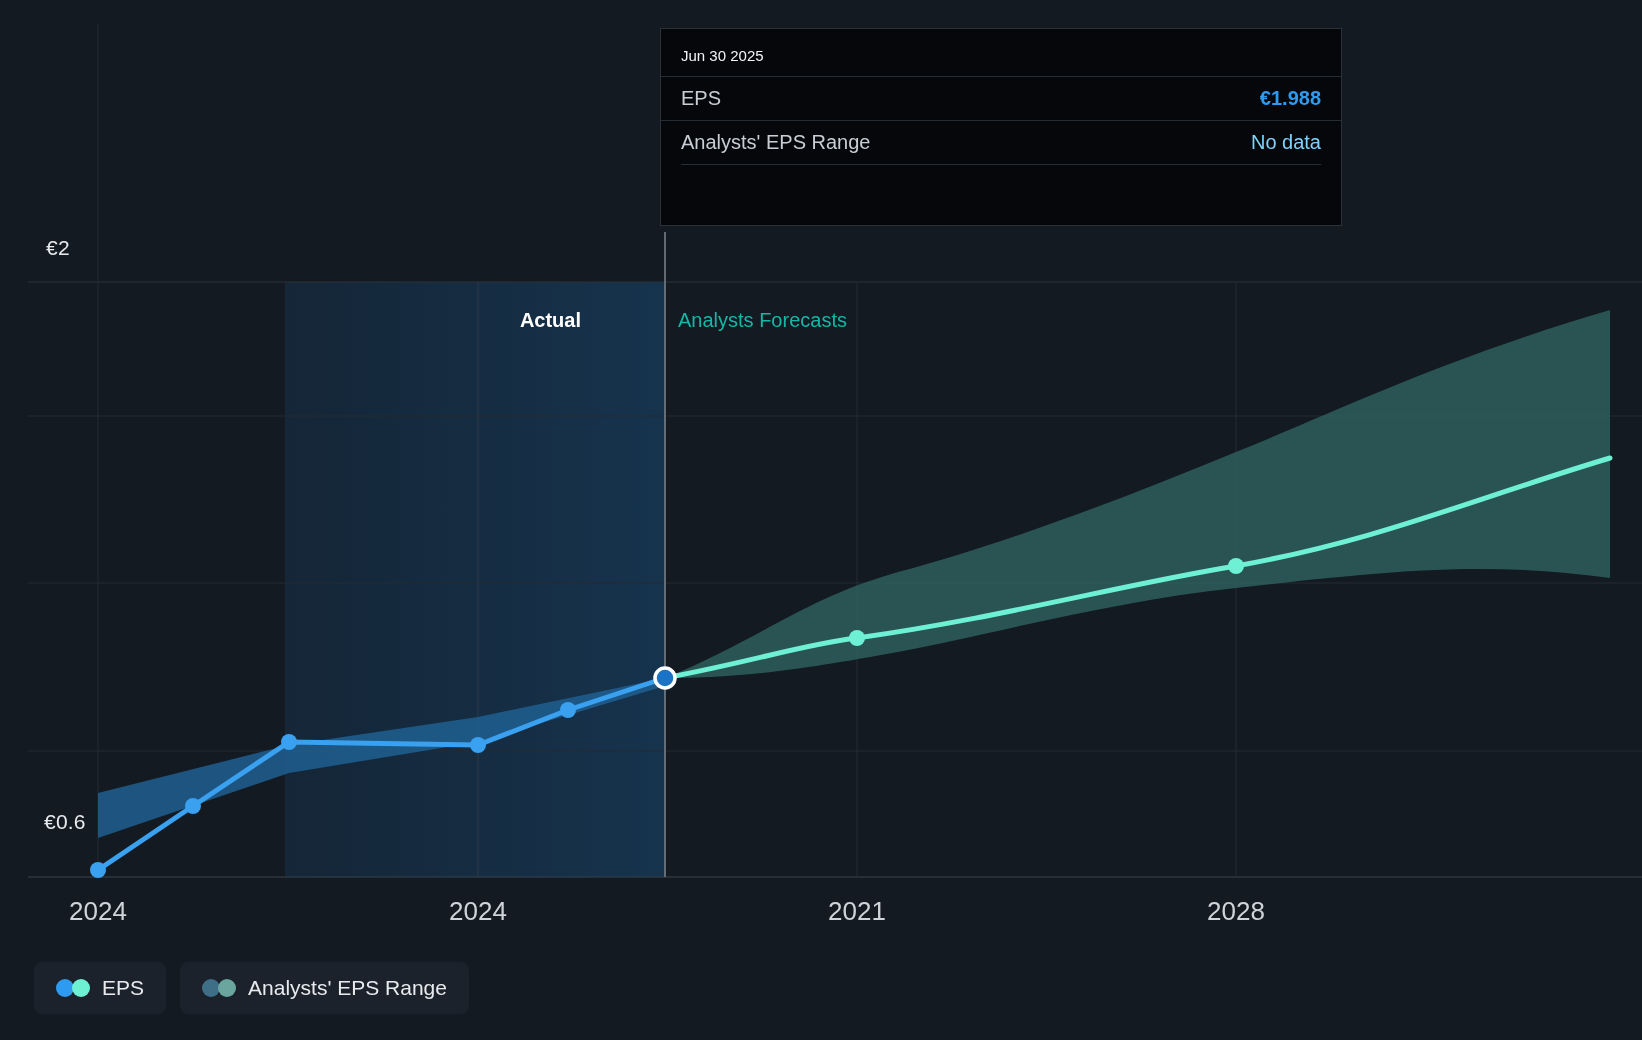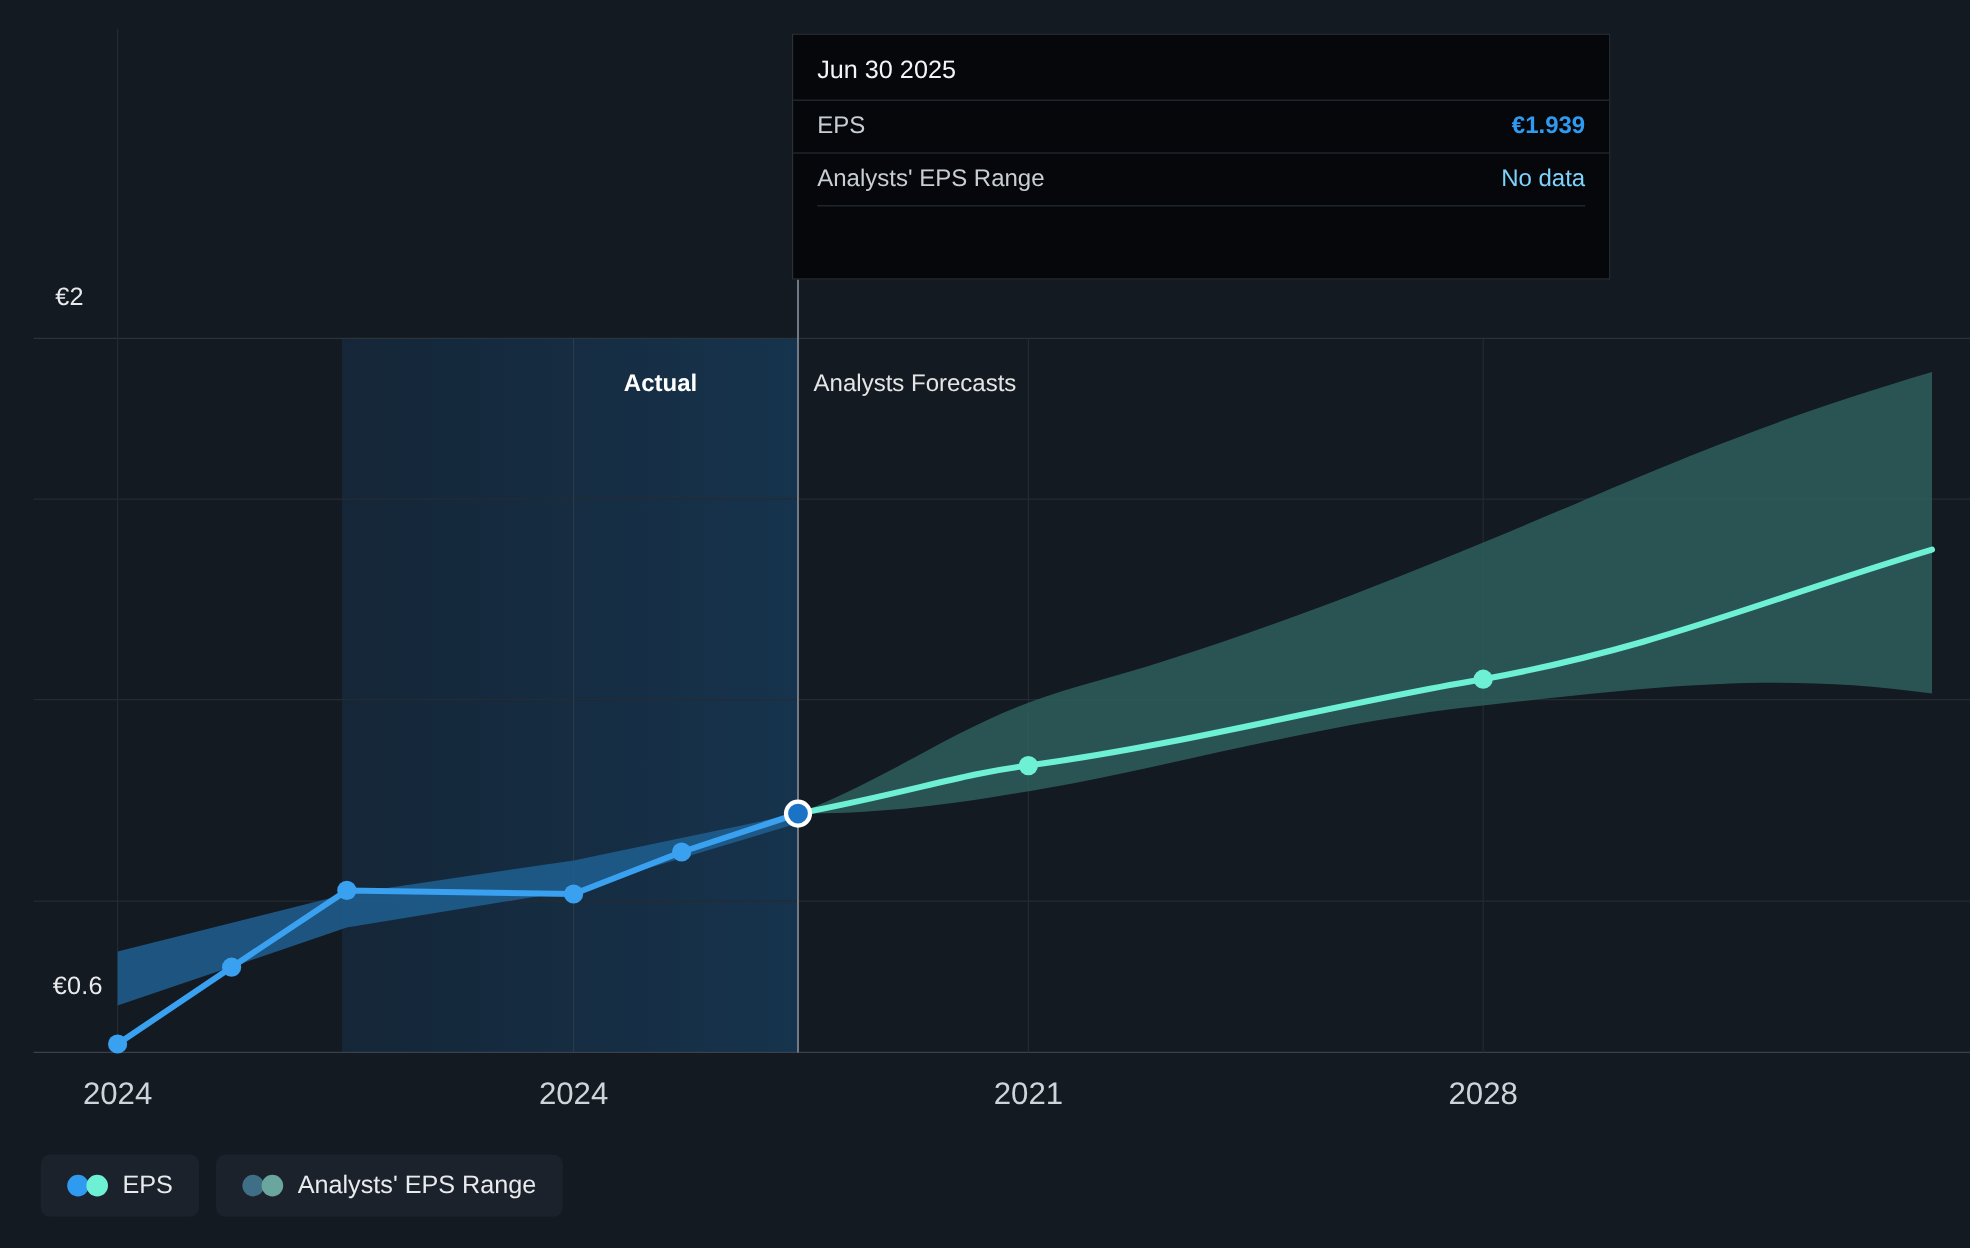--- a/index.html
+++ b/index.html
@@ -4,23 +4,23 @@
 <style>
   html,body{margin:0;padding:0;background:#0f1318;}
   body{width:1642px;height:1040px;overflow:hidden;font-family:"Liberation Sans",sans-serif;}
   #root{position:relative;width:1642px;height:1040px;background:#141a21;}
   .chart-area{position:absolute;left:0;top:0;width:1642px;height:1040px;}
   svg.plot{position:absolute;left:0;top:0;}
   .ylabel{position:absolute;color:#e8eaed;font-size:21px;letter-spacing:.2px;}
   .xlabel{position:absolute;color:#cfd4da;font-size:26px;text-align:center;}
   .band-label{position:absolute;font-size:20px;margin-top:12px;}
   .actual-label{color:#ffffff;font-weight:bold;}
-  .forecast-label{color:#e5e5e5;}
+  .forecast-label{color:#14b8a6;}
   .tooltip{position:absolute;left:660px;top:28px;width:680px;background:#05070a;border:1px solid #2a3139;padding:0;}
-  .tt-title{color:#f2f4f6;font-size:21px;padding:18px 20px 12px 20px;}
+  .tt-title{color:#f2f4f6;font-size:15px;padding:18px 20px 12px 20px;}
   .tt-row{display:flex;justify-content:space-between;align-items:center;border-top:1px solid #262d35;padding:10px 20px;font-size:20px;}
   .tt-key{color:#c9ced5;}
   .tt-val-eps{color:#2f9bf0;font-weight:bold;}
   .tt-val-nodata{color:#7dd3fc;}
   .tt-spacer{height:60px;border-top:1px solid #262d35;margin:0 20px;}
   .legend{position:absolute;left:34px;top:962px;display:flex;gap:14px;}
   .legend-item{display:flex;align-items:center;gap:12px;background:#1b222b;border-radius:8px;padding:14px 22px;}
   .legend-label{color:#e8eaed;font-size:21px;}
   .swatch{position:relative;width:34px;height:18px;}
   .dot{position:absolute;top:0;width:18px;height:18px;border-radius:50%;}
@@ -85,21 +85,21 @@
     <div class="xlabel" style="left:1186px;top:896px;width:100px;">2028</div>
 
     <div class="band-label actual-label" style="left:581px;top:297px;transform:translateX(-100%);">Actual</div>
     <div class="band-label forecast-label" style="left:678px;top:297px;">Analysts Forecasts</div>
   </div>
 
   <div class="tooltip">
     <div class="tt-title">Jun 30 2025</div>
     <div class="tt-row">
       <span class="tt-key">EPS</span>
-      <span class="tt-val-eps">€1.939</span>
+      <span class="tt-val-eps">€1.988</span>
     </div>
     <div class="tt-row">
       <span class="tt-key">Analysts' EPS Range</span>
       <span class="tt-val-nodata">No data</span>
     </div>
     <div class="tt-spacer"></div>
   </div>
 
   <div class="legend">
     <div class="legend-item">

